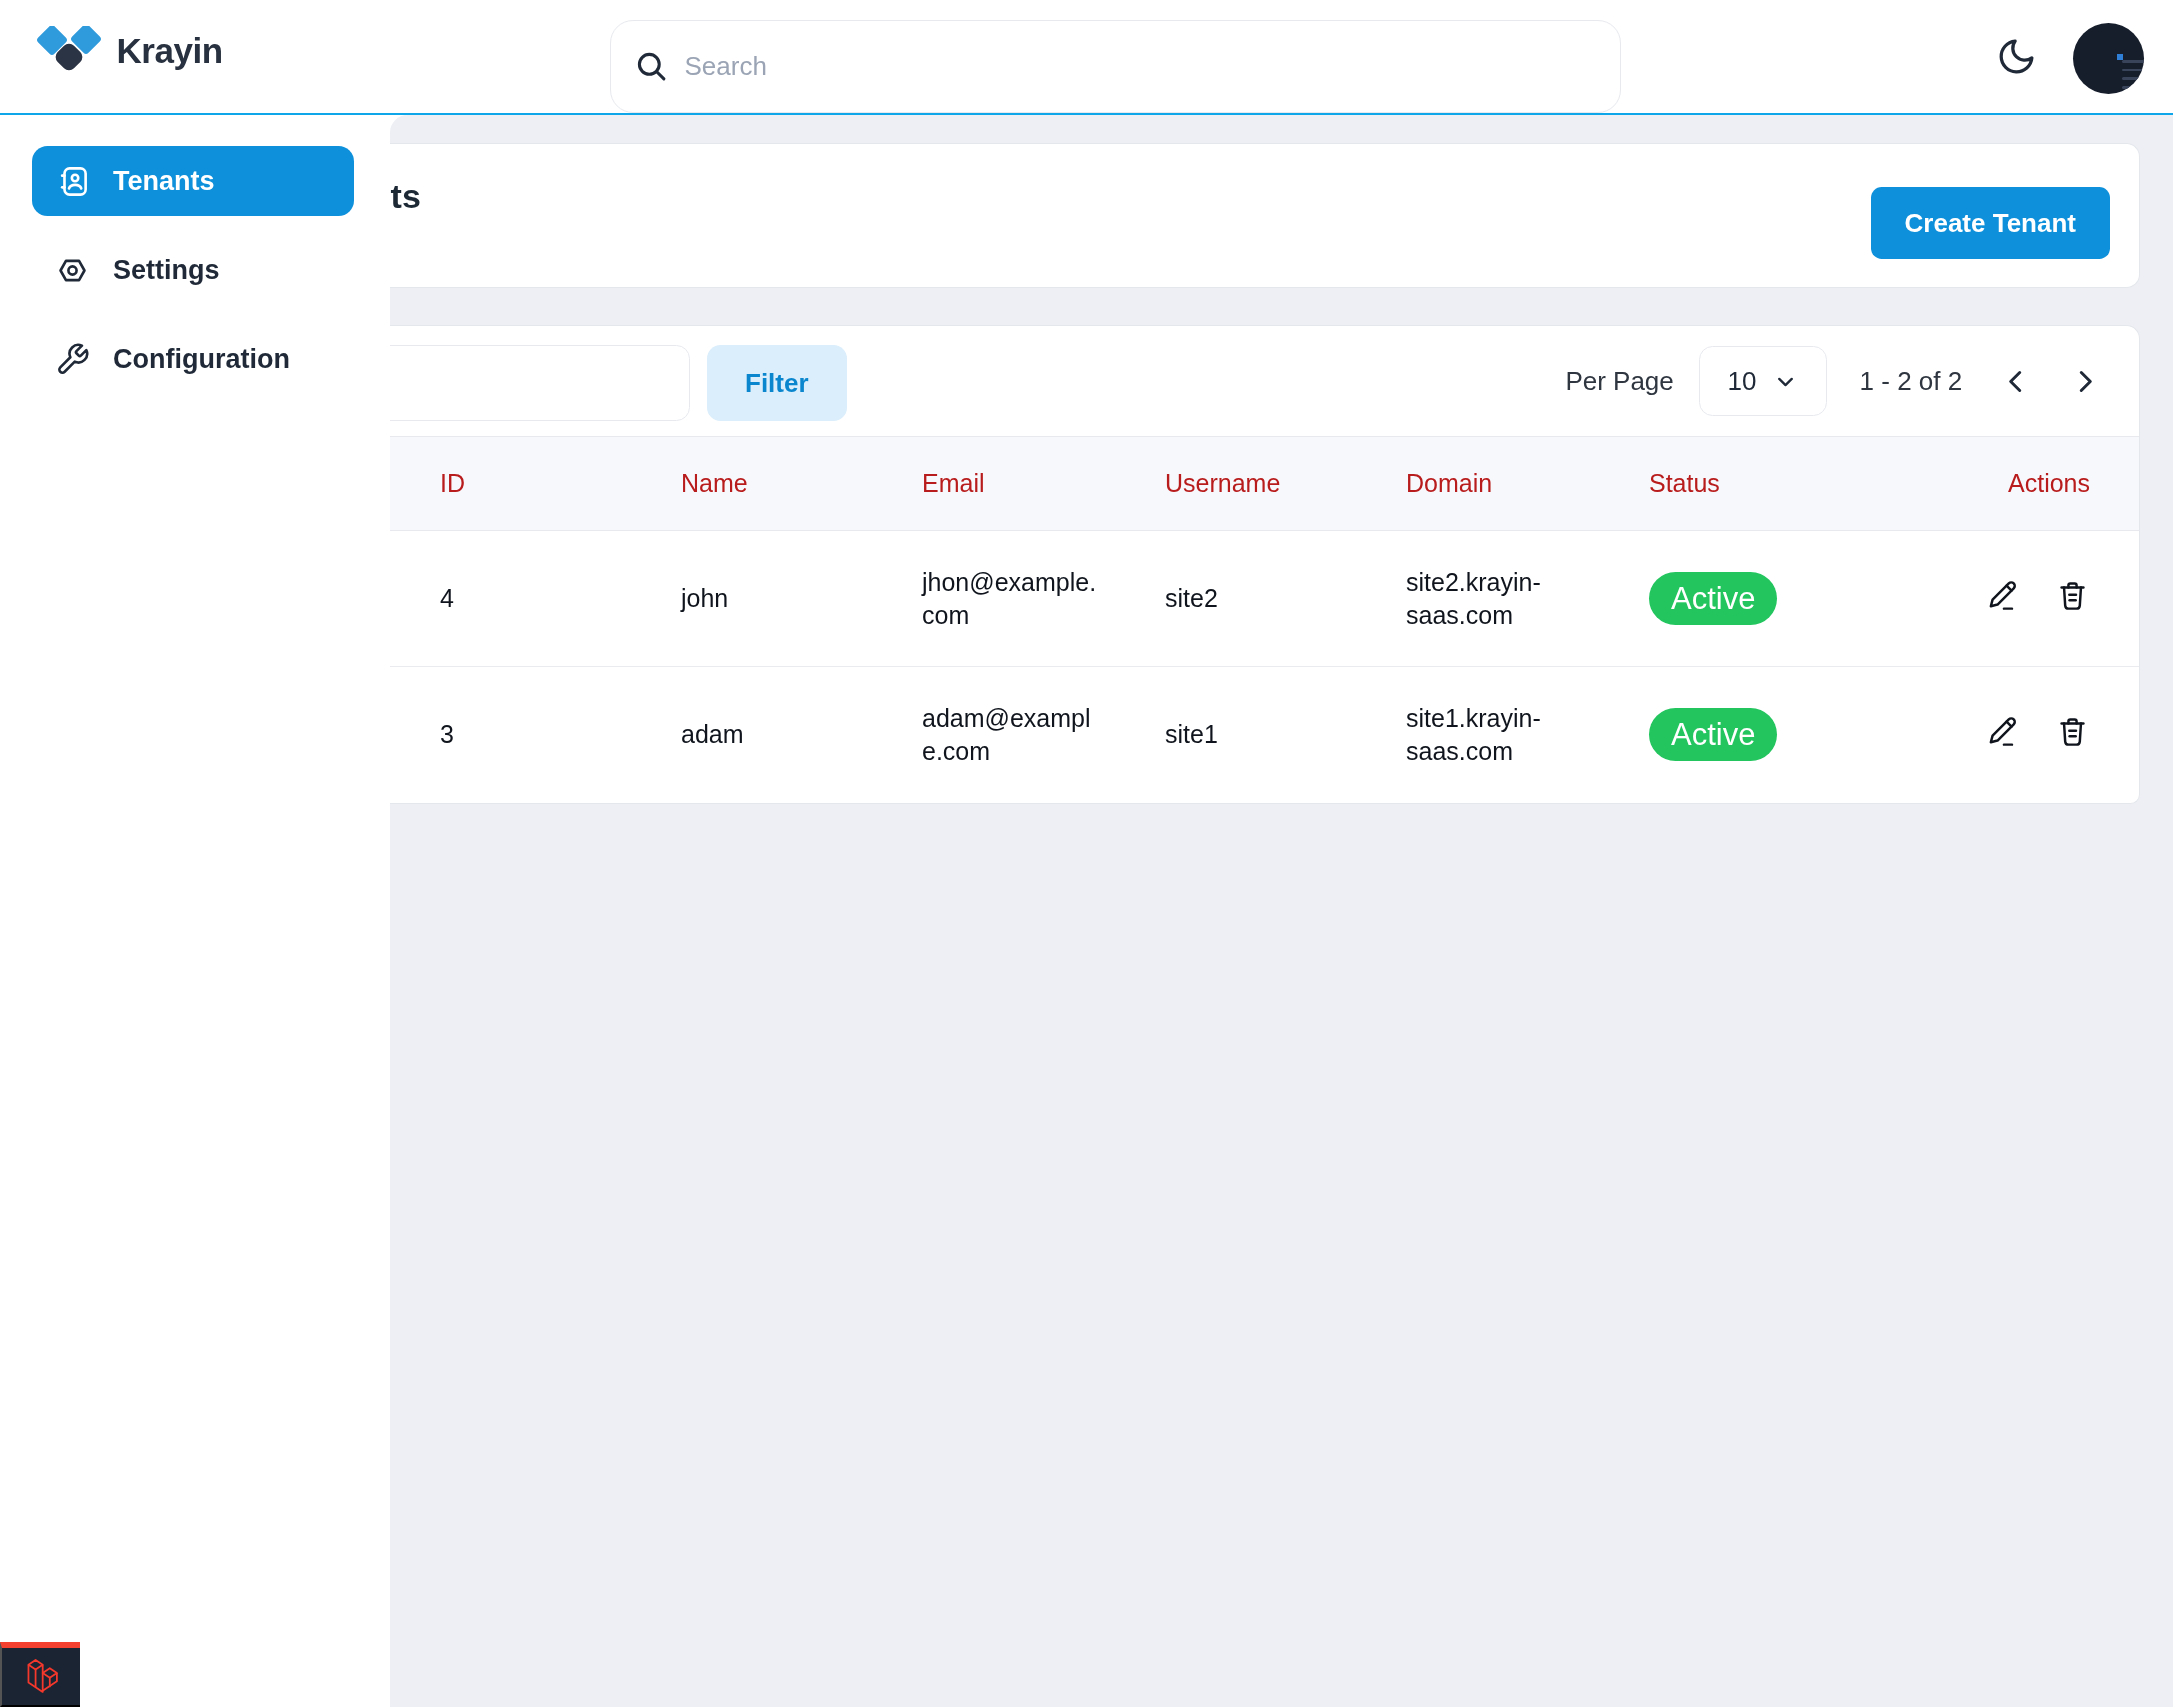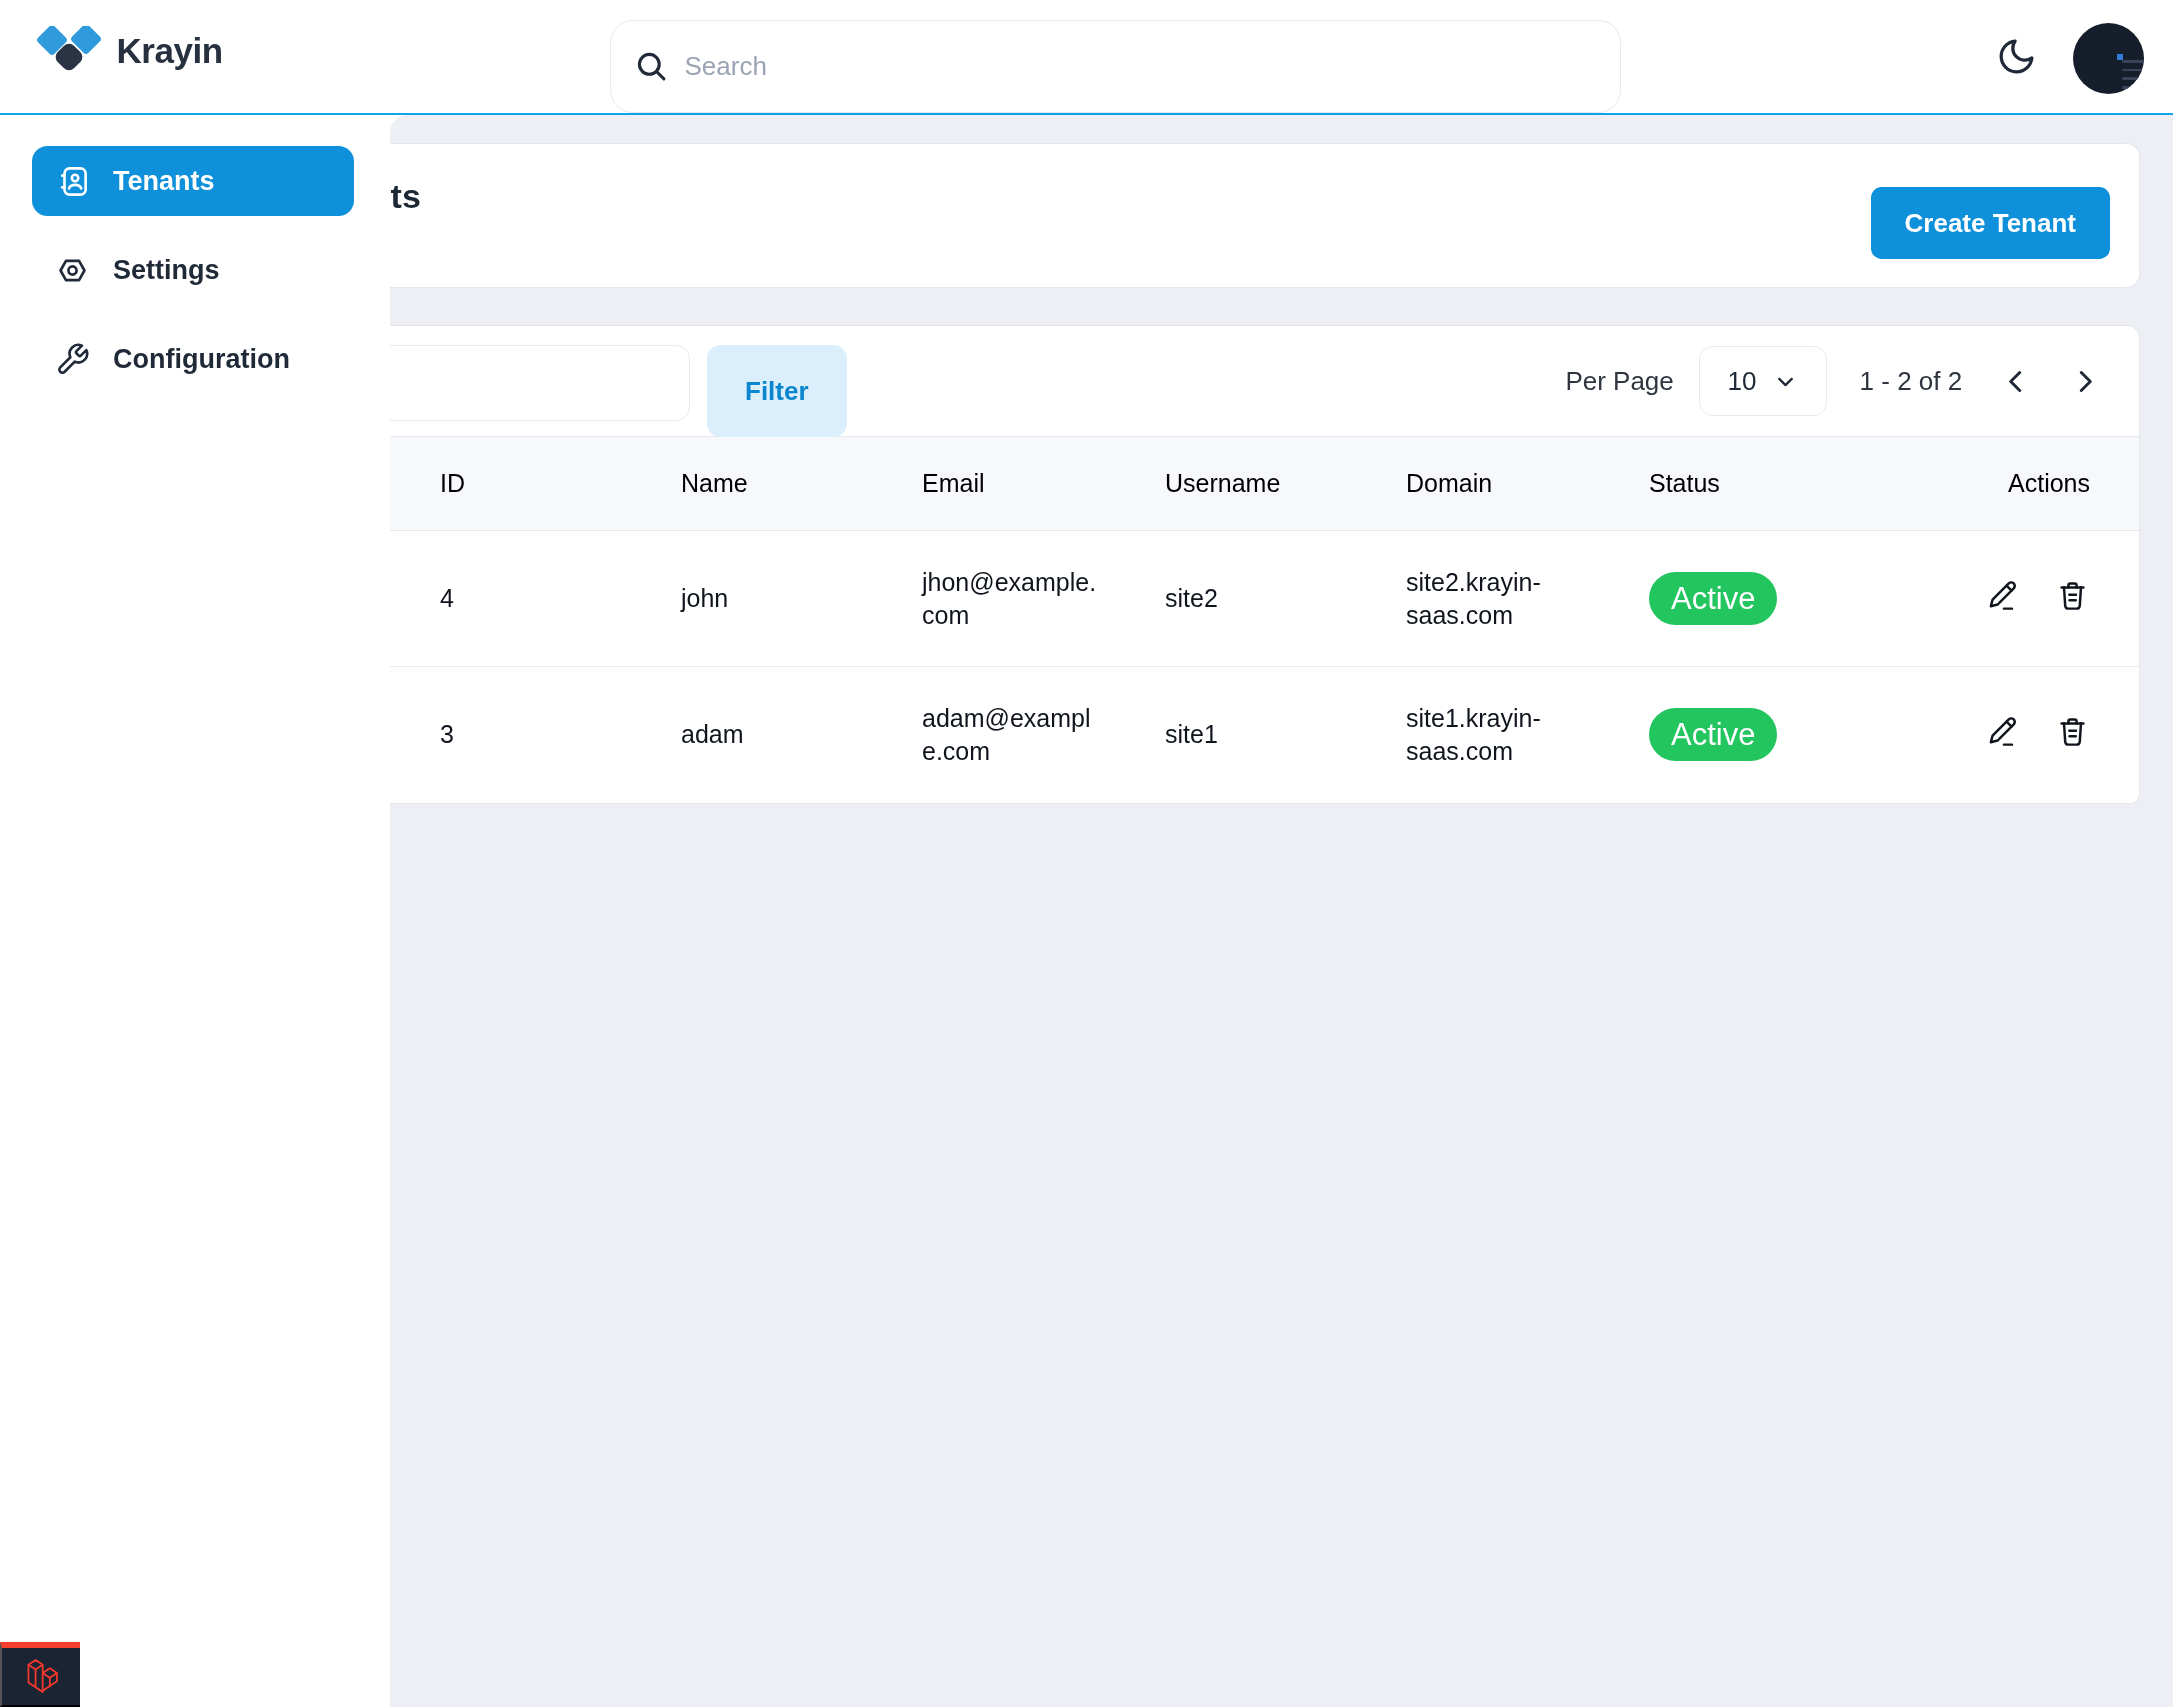--- a/index.html
+++ b/index.html
@@ -27,29 +27,29 @@
 
   
   .content { position:absolute; top:115px; left:390px; right:0; bottom:0; background:#edeff4; border-top-left-radius:17.5px; padding:28px 33px 0 0; overflow:hidden; z-index:10; }
   .header-card { position:relative; height:145px; background:#fff; border:1px solid #e4e7ec; border-left:none; border-radius:0 13.6px 13.6px 0; overflow:hidden; }
   .page-title { position:absolute; left:-97px; top:33px; font-size:34px; font-weight:600; color:#1e2936; white-space:nowrap; }
   .create-btn { position:absolute; right:29px; top:43px; height:72px; padding:0 34px; background:#0e90da; color:#fff; border:none; border-radius:10.7px; font-size:26px; font-weight:700; cursor:pointer; font-family:"Liberation Sans", sans-serif; }
 
   .table-card { position:relative; margin-top:37px; background:#fff; border:1px solid #e4e7ec; border-left:none; border-radius:0 13.6px 9.7px 0; overflow:hidden; }
   .toolbar { position:relative; height:110px; }
   .filter-input { position:absolute; left:-243px; top:19.4px; width:543px; height:76px; border:1.9px solid #e7e9ee; border-radius:13.6px; outline:none; font-size:26px; padding:0 23px; color:#1f2937; font-family:"Liberation Sans", sans-serif; }
-  .filter-btn { position:absolute; left:317px; top:19.4px; height:92px; padding:0 38px; background:#dbeefb; color:#0a86ce; border:none; border-radius:13.6px; font-size:26px; font-weight:700; cursor:pointer; font-family:"Liberation Sans", sans-serif; }
+  .filter-btn { position:absolute; left:317px; top:19.4px; height:76px; padding:0 38px; background:#dbeefb; color:#0a86ce; border:none; border-radius:13.6px; font-size:26px; font-weight:700; cursor:pointer; font-family:"Liberation Sans", sans-serif; }
   .pager { position:absolute; right:33px; top:0; height:110px; display:flex; align-items:center; gap:25px;text-align:right; }
   .pager-label { font-size:26px; color:#2f3640; }
   .perpage-select { width:128px; height:70px; border:1.9px solid #e7e9ee; border-radius:13.6px; background:#fff; display:flex; align-items:center; justify-content:center; gap:16.5px; font-size:26px; color:#1f2937; cursor:pointer; }
   .range-text { font-size:26px; color:#2f3640; margin:0 7.8px; }
   .page-chevron { width:43px; height:43px; }
 
   table { width:100%; border-collapse:collapse; table-layout:fixed; }
-  thead th { height:94px; background:#f7f8fb; border-top:1px solid #e7e9ee; border-bottom:1px solid #e7e9ee; font-size:25px; font-weight:500; color:#000000; text-align:left; padding:0 39px 0 0; }
+  thead th { height:94px; background:#f7f8fb; border-top:1px solid #e7e9ee; border-bottom:1px solid #e7e9ee; font-size:25px; font-weight:500; color:#b91c1c; text-align:left; padding:0 39px 0 0; }
   th.col-id, td.col-id { padding-left:50px; }
   th.col-actions, td.col-actions { text-align:right; padding-right:49px; }
   tbody td { height:136px; font-size:25px; color:#10151d; border-bottom:1px solid #e9ebef; padding:0 39px 0 0; vertical-align:middle; }
   tbody tr:last-child td { border-bottom:none; }
   .email-wrap { display:inline-block; max-width:178px; word-break:break-all; line-height:1.3; }
   .domain-wrap { display:inline-block; max-width:171px; overflow-wrap:break-word; line-height:1.3; }
   .status-pill { display:inline-block; background:#22c55e; color:#fff; font-size:31px; padding:8.7px 22px; border-radius:969px; }
   .row-actions { display:inline-flex; gap:35px; align-items:center; }
   .row-actions .iconbtn { width:35px; height:35px; }
 

